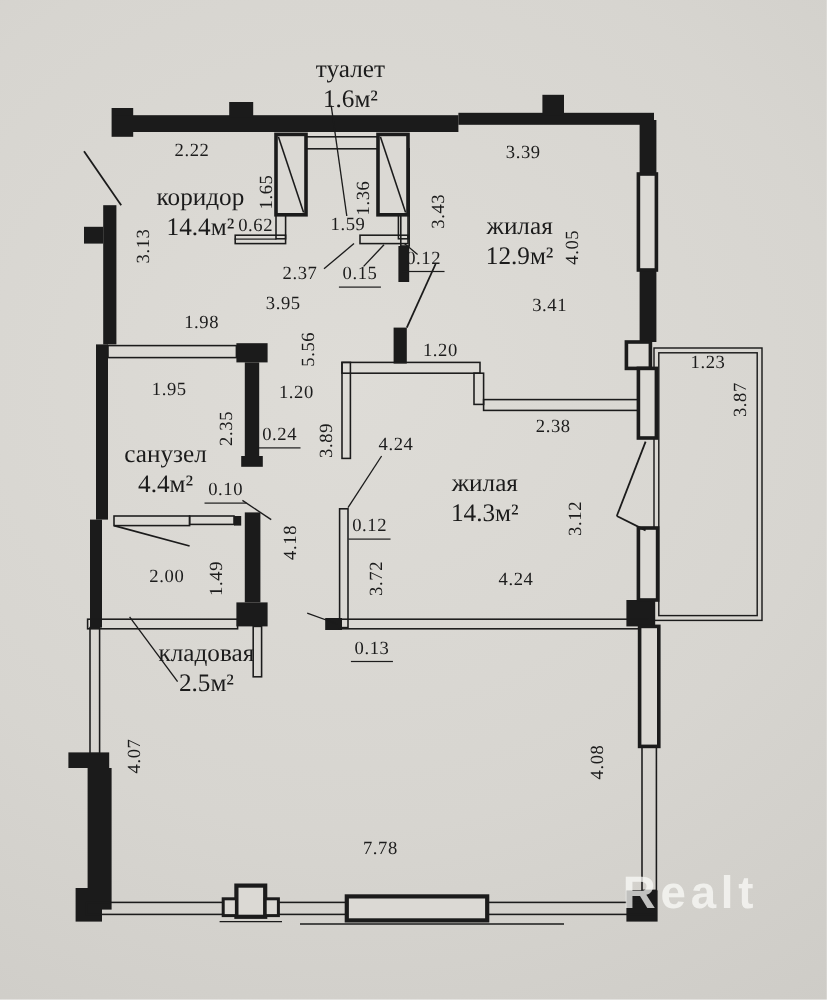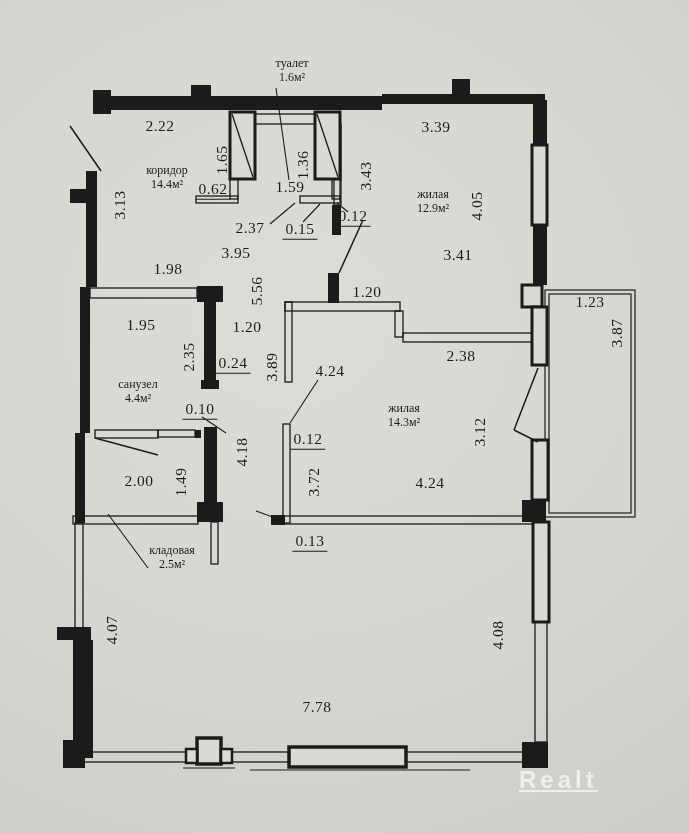--- a/index.html
+++ b/index.html
@@ -22,33 +22,32 @@
     white-space:nowrap;
     line-height:1;
   }
   .dim.v{transform:translate(-50%,-50%) rotate(-90deg);}
   .dim.ul{border-bottom:1.5px solid #1c1c1c;padding:0 3px 2px 3px;}
   .room{
     position:absolute;
     transform:translate(-50%,-50%);
     text-align:center;
     color:#1b1b1b;
-    font-size:12px;
+    font-size:21px;
     line-height:1.18;
     white-space:nowrap;
   }
   .watermark{
     position:absolute;
-    left:519px;top:766px;
+    left:519px;top:724px;
     font-family:"Liberation Sans", sans-serif;
     font-weight:bold;
-    font-size:24px;
+    font-size:38px;
     letter-spacing:4px;
     color:rgba(250,250,247,.75);
-    text-decoration:underline;
   }
 </style>
 </head>
 <body>
 
 <div class="photo">
 
   <svg class="plan-svg" width="689" height="833" viewBox="0 0 689 833">
 
     <g fill="#1b1b1b" stroke="none">
@@ -224,21 +223,21 @@
       <div class="dim v" style="left: 272px; top: 367px;">3.89</div>
       <div class="dim" style="left: 367px; top: 292px;">1.20</div>
       <div class="dim" style="left: 461px; top: 356px;">2.38</div>
       <div class="dim" style="left: 330px; top: 371px;">4.24</div>
       <div class="dim ul" style="left: 308px; top: 440px;">0.12</div>
       <div class="dim v" style="left: 314px; top: 482px;">3.72</div>
       <div class="dim" style="left: 430px; top: 483px;">4.24</div>
       <div class="dim v" style="left: 480px; top: 432px;">3.12</div>
       <div class="dim" style="left: 590px; top: 302px;">1.23</div>
       <div class="dim v" style="left: 617px; top: 333px;">3.87</div>
-      <div class="dim ul" style="left: 200px; top: 410px;">0.10</div>
+      <div class="dim ul" style="left: 188px; top: 410px;">0.10</div>
       <div class="dim v" style="left: 242px; top: 452px;">4.18</div>
       <div class="dim" style="left: 139px; top: 481px;">2.00</div>
       <div class="dim v" style="left: 181px; top: 482px;">1.49</div>
       <div class="dim ul" style="left: 310px; top: 542px; text-align: right;">0.13</div>
       <div class="dim v" style="left: 112px; top: 630px;">4.07</div>
       <div class="dim v" style="left: 498px; top: 635px;">4.08</div>
       <div class="dim" style="left: 317px; top: 707px;">7.78</div>
       <div class="room" style="left: 292px; top: 70px;">
         <div>туалет</div>
         <div>1.6м²</div>

